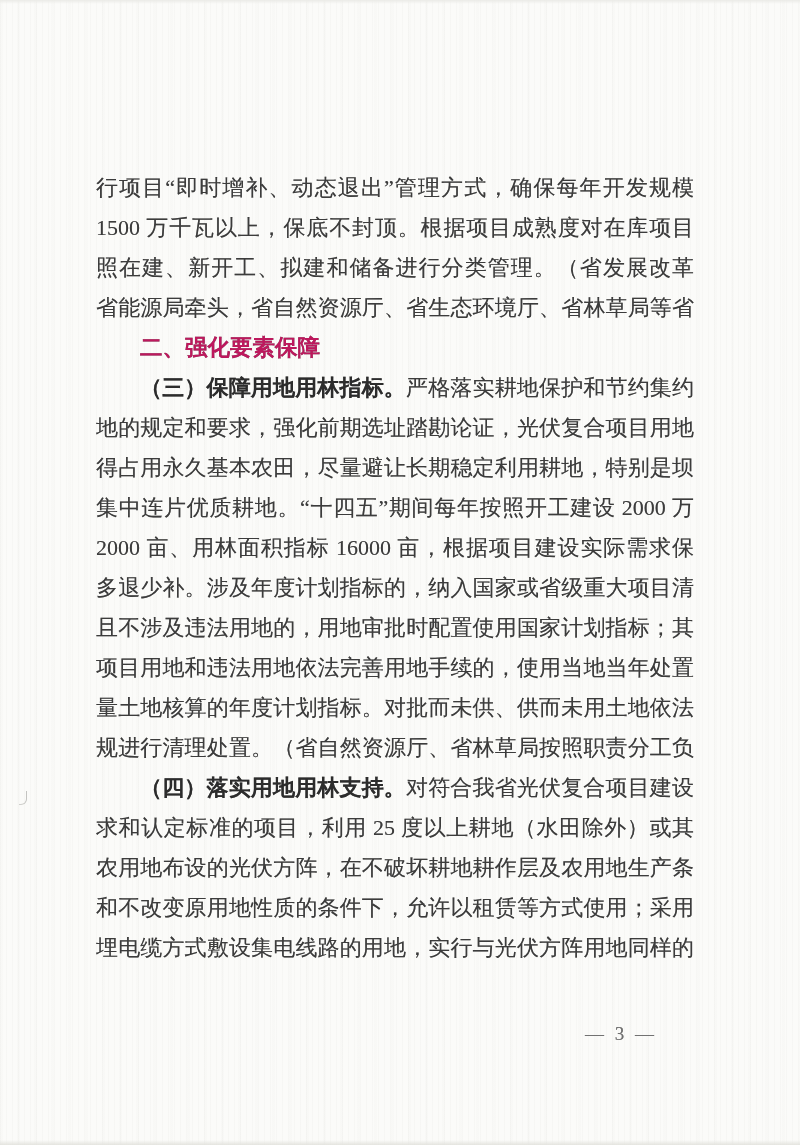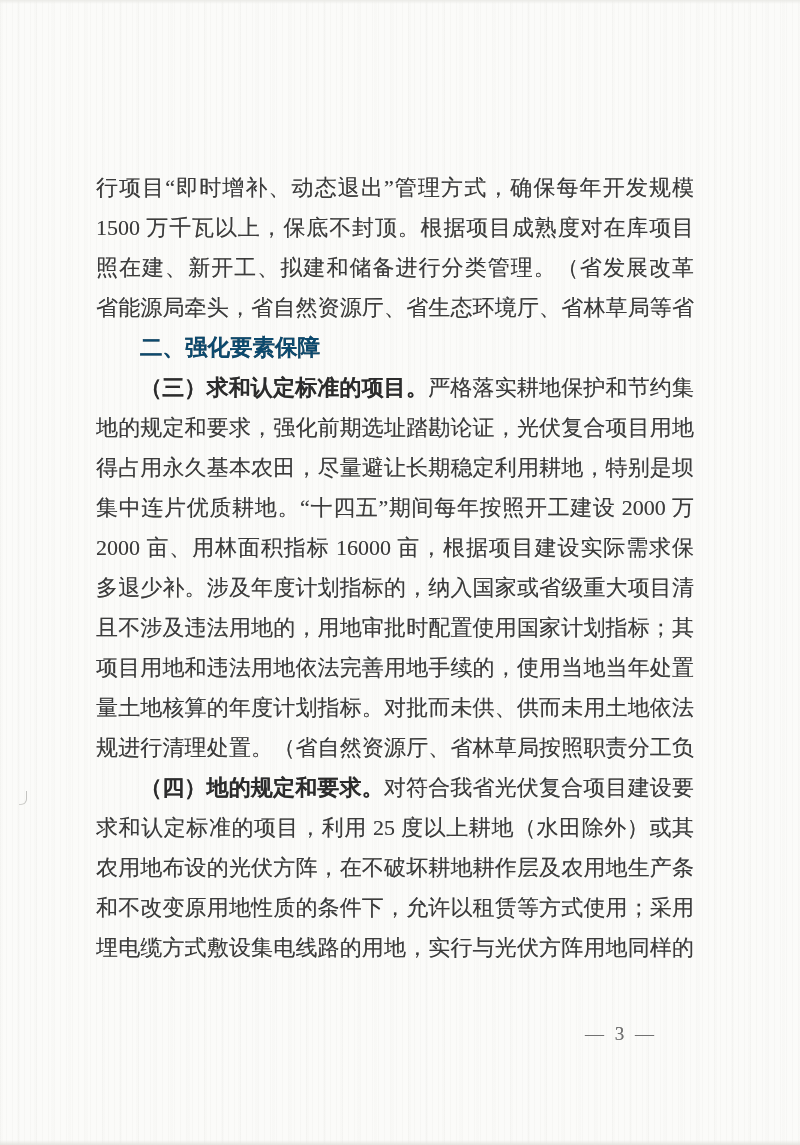--- a/index.html
+++ b/index.html
@@ -60,21 +60,21 @@
     text-align: left;
     text-align-last: left;
   }
   .line.indent {
     padding-left: 44px;
   }
   .line.heading {
     font-family: "Liberation Sans", "DejaVu Sans", sans-serif;
     font-weight: 700;
     font-size: 22.5px;
-    color: #0c4a6e;
+    color: #be185d;
     text-align: center;
     text-align-last: left;
     text-shadow: 0 0 0.5px rgba(20,20,20,0.6);
   }
   .lead {
     font-weight: 700;
     color: #2c2c2c;
     text-shadow: 0 0 0.5px rgba(30,30,30,0.6);
   }
   .page-footer {
@@ -106,30 +106,30 @@
 <div class="edge-top"></div>
 <div class="edge-bottom"></div>
 <div class="scan-artifact"></div>
 
 <div class="text-block">
   <div class="line">行项目“即时增补、动态退出”管理方式，确保每年开发规模</div>
   <div class="line">1500 万千瓦以上，保底不封顶。根据项目成熟度对在库项目按</div>
   <div class="line">照在建、新开工、拟建和储备进行分类管理。（省发展改革委、</div>
   <div class="line">省能源局牵头，省自然资源厅、省生态环境厅、省林草局等省直</div>
   <div class="line heading"><span style="padding-left:44px;">二、强化要素保障</span></div>
-  <div class="line indent"><span class="lead">（三）求和认定标准的项目。</span><span>严格落实耕地保护和节约集约用</span></div>
+  <div class="line indent"><span class="lead">（三）保障用地用林指标。</span><span>严格落实耕地保护和节约集约用</span></div>
   <div class="line">地的规定和要求，强化前期选址踏勘论证，光伏复合项目用地不</div>
   <div class="line">得占用永久基本农田，尽量避让长期稳定利用耕地，特别是坝区</div>
   <div class="line">集中连片优质耕地。“十四五”期间每年按照开工建设 2000 万千</div>
   <div class="line">2000 亩、用林面积指标 16000 亩，根据项目建设实际需求保障，</div>
   <div class="line">多退少补。涉及年度计划指标的，纳入国家或省级重大项目清单</div>
   <div class="line">且不涉及违法用地的，用地审批时配置使用国家计划指标；其他</div>
   <div class="line">项目用地和违法用地依法完善用地手续的，使用当地当年处置存</div>
   <div class="line">量土地核算的年度计划指标。对批而未供、供而未用土地依法依</div>
   <div class="line">规进行清理处置。（省自然资源厅、省林草局按照职责分工负责）</div>
-  <div class="line indent"><span class="lead">（四）地的规定和要求。</span><span>对符合我省光伏复合项目建设要</span></div>
+  <div class="line indent"><span class="lead">（四）落实用地用林支持。</span><span>对符合我省光伏复合项目建设要</span></div>
   <div class="line">求和认定标准的项目，利用 25 度以上耕地（水田除外）或其他</div>
   <div class="line">农用地布设的光伏方阵，在不破坏耕地耕作层及农用地生产条件</div>
   <div class="line">和不改变原用地性质的条件下，允许以租赁等方式使用；采用直</div>
   <div class="line">埋电缆方式敷设集电线路的用地，实行与光伏方阵用地同样的管</div>
 </div>
 
 <div class="page-footer">— 3 —</div>
 
 </body></html>

